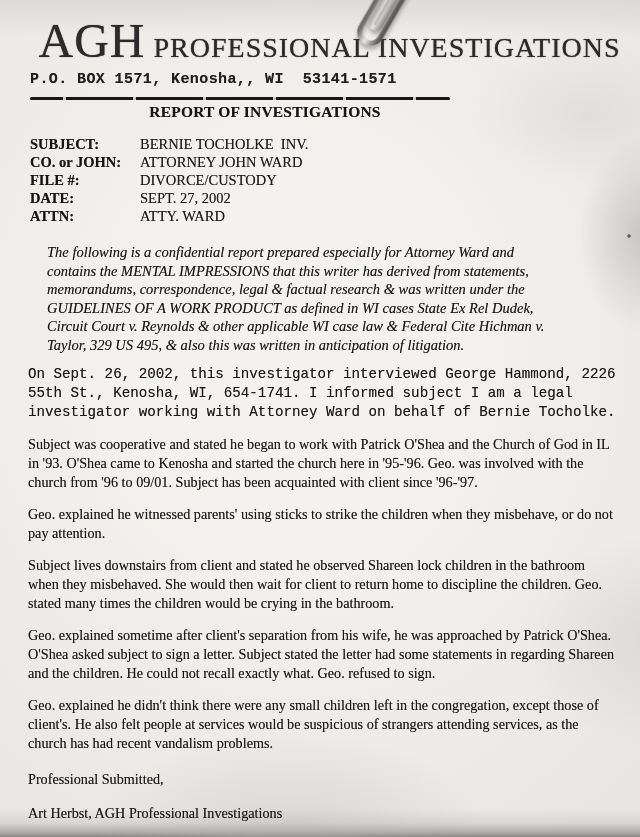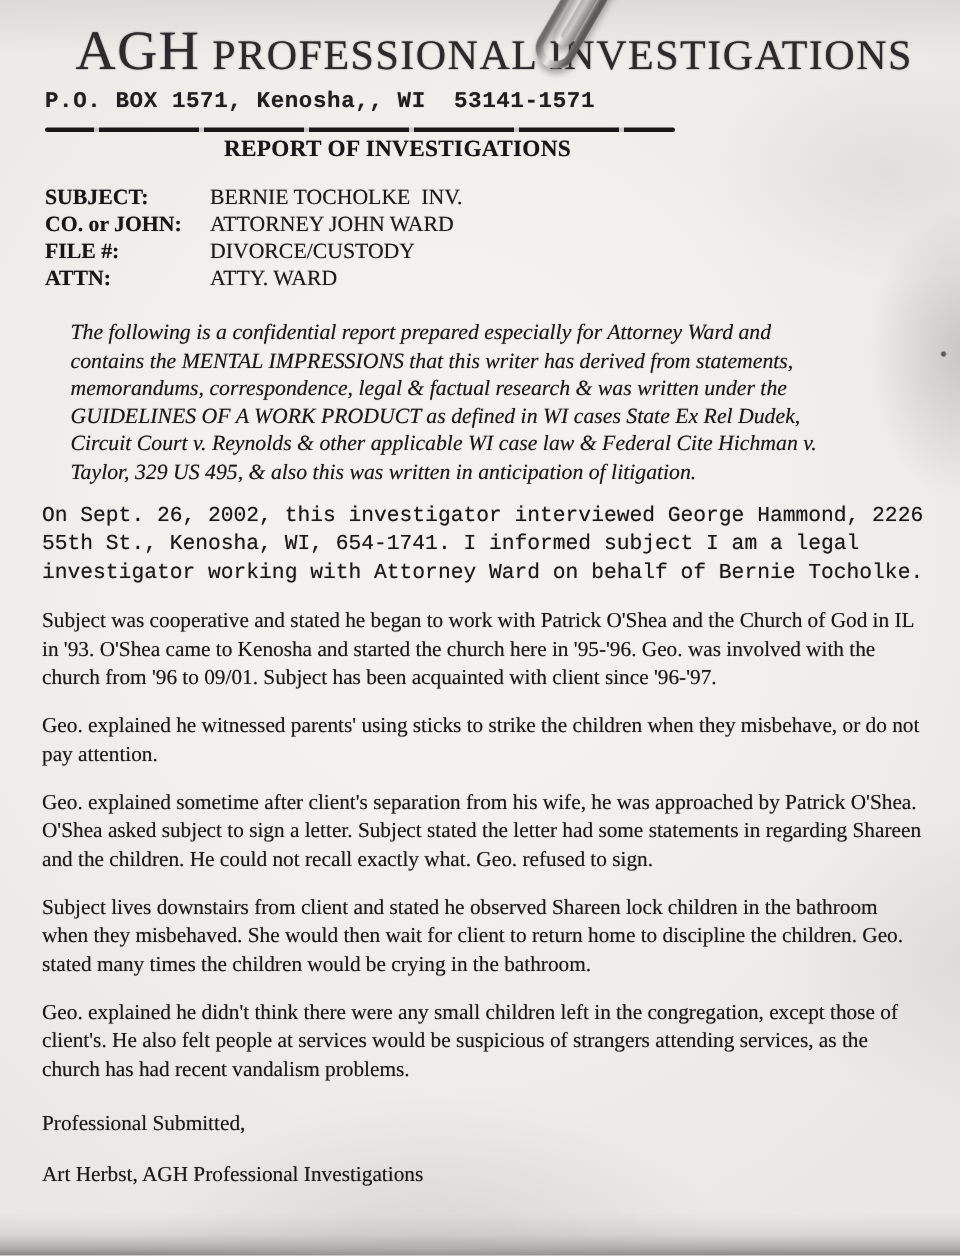--- a/index.html
+++ b/index.html
@@ -27,21 +27,21 @@
     position:absolute;left:352px;top:-60px;width:70px;height:120px;
     transform:rotate(30deg);
     filter:drop-shadow(2px 3px 2px rgba(60,58,55,0.40));
   }
   .company{
     margin:0;padding-top:15px;text-align:center;
     font-weight:400;color:#2b2b2b;letter-spacing:1px;
     text-shadow:0 0 1px rgba(40,40,40,0.85);
     line-height:1.1;
   }
-  .company .initials{font-size:37px;margin-left:19px;}
+  .company .initials{font-size:48px;margin-left:19px;}
   .company .rest{font-size:28px;}
   .addr-row{
     display:flex;justify-content:space-between;align-items:baseline;
     padding:3px 26px 0 30px;
     font-family:"Liberation Mono", monospace;font-weight:700;
     font-size:15px;letter-spacing:0.4px;white-space:pre;color:#1f1f1f;
   }
   .rule{
     margin:9px 0 0 30px;width:420px;height:3.5px;border-radius:2px;
     background:repeating-linear-gradient(90deg,#181818 0 33px, rgba(24,24,24,0.18) 33px 36px, #181818 36px 70px);
@@ -101,32 +101,36 @@
     </div>
     <div class="field-row">
       <span class="field-label">CO. or JOHN:</span>
       <span class="field-value">ATTORNEY JOHN WARD</span>
     </div>
     <div class="field-row">
       <span class="field-label">FILE #:</span>
       <span class="field-value">DIVORCE/CUSTODY</span>
     </div>
     <div class="field-row">
+      <span class="field-label">DATE:</span>
+      <span class="field-value">SEPT. 27, 2002</span>
+    </div>
+    <div class="field-row">
       <span class="field-label">ATTN:</span>
       <span class="field-value">ATTY. WARD</span>
     </div>
   </div>
 
   <div class="notice">The following is a confidential report prepared especially for Attorney Ward and contains the MENTAL IMPRESSIONS that this writer has derived from statements, memorandums, correspondence, legal &amp; factual research &amp; was written under the GUIDELINES OF A WORK PRODUCT as defined in WI cases State Ex Rel Dudek, Circuit Court v. Reynolds &amp; other applicable WI case law &amp; Federal Cite Hichman v. Taylor, 329 US 495, &amp; also this was written in anticipation of litigation.</div>
 
   <div class="content">
     <p class="first">On Sept. 26, 2002, this investigator interviewed George Hammond, 2226 55th St., Kenosha, WI, 654-1741. I informed subject I am a legal investigator working with Attorney Ward on behalf of Bernie Tocholke.</p>
     <p>Subject was cooperative and stated he began to work with Patrick O'Shea and the Church of God in IL in '93. O'Shea came to Kenosha and started the church here in '95-'96. Geo. was involved with the church from '96 to 09/01. Subject has been acquainted with client since '96-'97.</p>
     <p>Geo. explained he witnessed parents' using sticks to strike the children when they misbehave, or do not pay attention.</p>
+    <p>Subject lives downstairs from client and stated he observed Shareen lock children in the bathroom when they misbehaved. She would then wait for client to return home to discipline the children. Geo. stated many times the children would be crying in the bathroom.</p>
     <p>Geo. explained sometime after client's separation from his wife, he was approached by Patrick O'Shea. O'Shea asked subject to sign a letter. Subject stated the letter had some statements in regarding Shareen and the children. He could not recall exactly what. Geo. refused to sign.</p>
-    <p>Subject lives downstairs from client and stated he observed Shareen lock children in the bathroom when they misbehaved. She would then wait for client to return home to discipline the children. Geo. stated many times the children would be crying in the bathroom.</p>
     <p>Geo. explained he didn't think there were any small children left in the congregation, except those of client's. He also felt people at services would be suspicious of strangers attending services, as the church has had recent vandalism problems.</p>
   </div>
 
   <div class="closing">Professional Submitted,</div>
   <div class="signature">Art Herbst, AGH Professional Investigations</div>
 
 </div>
 
 </body></html>

